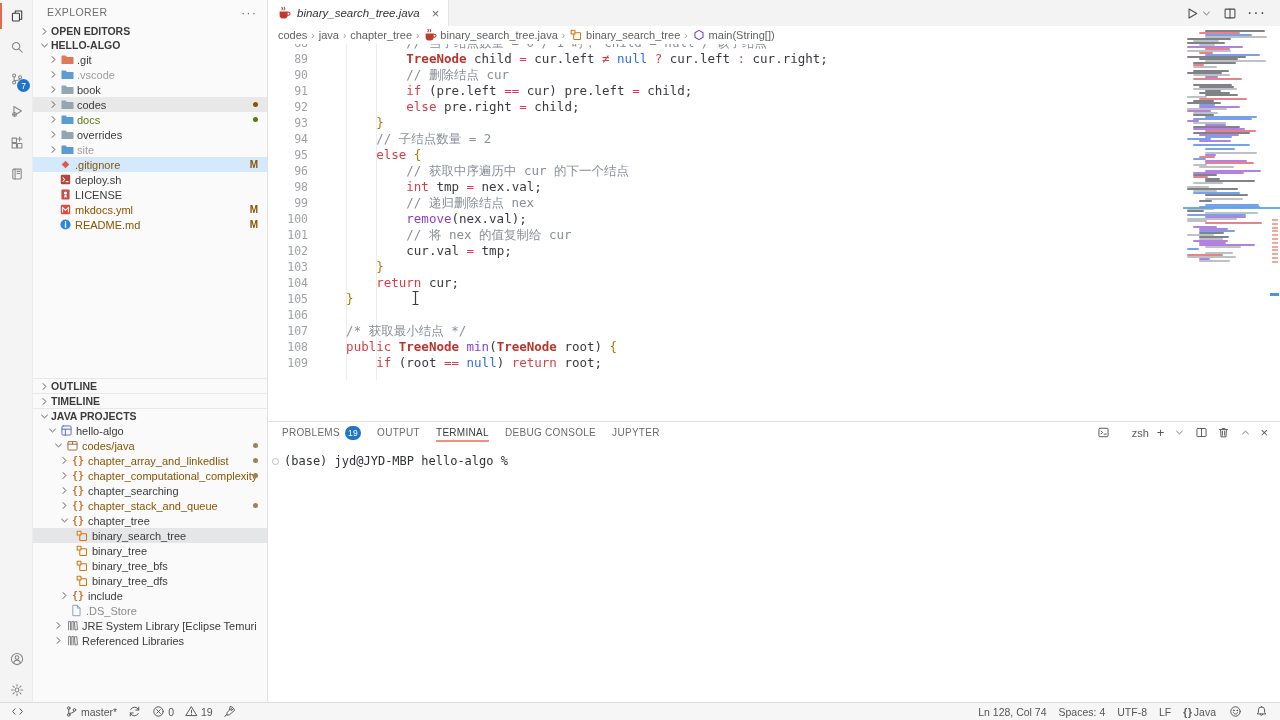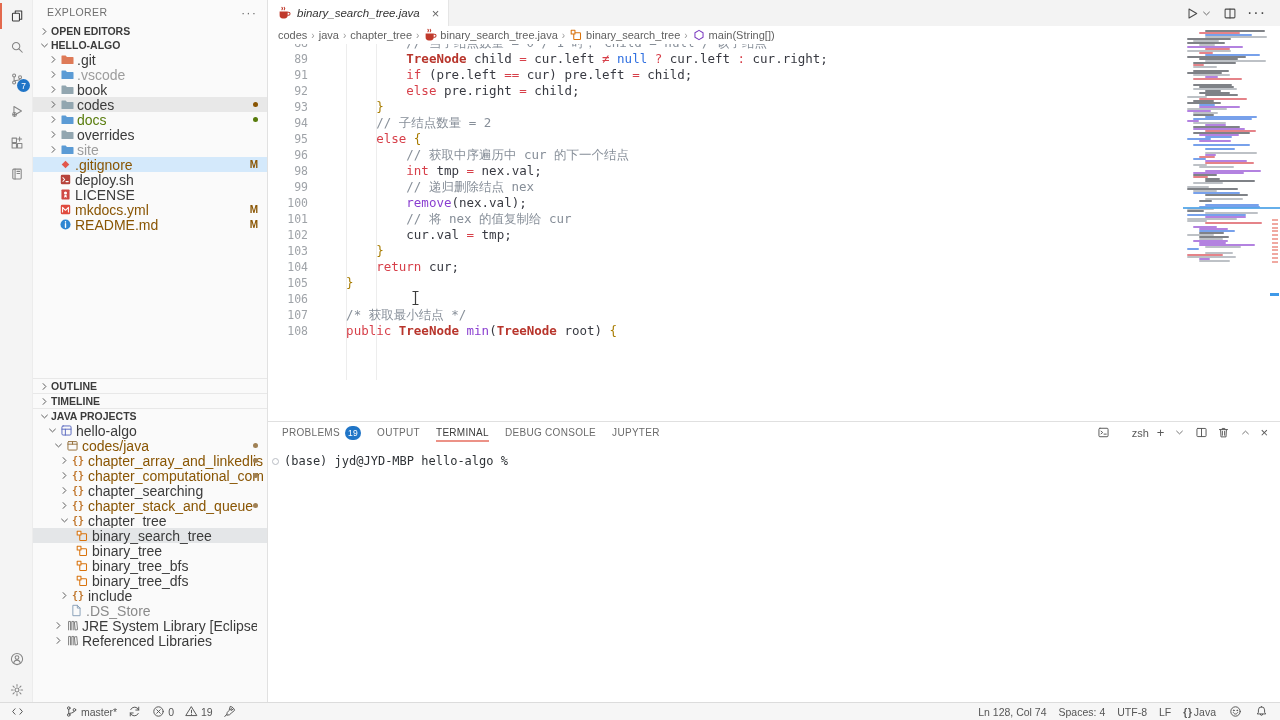--- a/index.html
+++ b/index.html
@@ -22,21 +22,21 @@
   
   .sidebar { position:absolute; left:33px; top:0; width:235px; height:702px;
     background:#fafafa; border-right:1px solid #e1e1e1; font-size:12px; color:#3b3b3b; }
   .sb-header { height:24px; display:flex; align-items:center; padding:0 10px 0 14px; }
   .sb-title { font-size:10.5px; color:#6f6f6f; letter-spacing:.4px; }
   .sb-actions { margin-left:auto; color:#6f6f6f; font-size:13px; letter-spacing:1px; cursor:pointer; }
   .section-row { height:15px; display:flex; align-items:center; padding-left:4px;
     font-weight:bold; font-size:10.5px; color:#3b3b3b; cursor:pointer; }
   .section-row.bordered { border-top:1px solid #e8e8e8; }
   .tree-row { position:relative; height:15px; display:flex; align-items:center; cursor:pointer; }
-  .tree-row .lbl { margin-left:3px; white-space:nowrap; overflow:hidden; max-width:160px; font-size:14px; }
+  .tree-row .lbl { margin-left:3px; white-space:nowrap; overflow:hidden; max-width:160px; font-size:11px; }
   .tree-row .right { position:absolute; right:9px; display:flex; align-items:center; gap:4px; }
   .dot { width:5px; height:5px; border-radius:50%; }
   .mbadge { font-size:10px; font-weight:bold; }
   .ticon { width:14px; height:14px; display:inline-flex; align-items:center;
     justify-content:center; flex:0 0 14px; }
   .ns-glyph { font-size:10px; font-weight:bold; color:#c0762c; font-family:"DejaVu Sans Mono", monospace; }
 
   
   .editor { position:absolute; left:268px; top:0; right:0; height:380px; background:#fff; }
   .tabbar { height:26px; background:#f3f3f3; display:flex; align-items:stretch; }
@@ -651,37 +651,39 @@
           </span>
           <span>main(String[])</span>
         </div>
       </div>
     <div class="codewrap">
       <div class="iguide" style="left:78px;"></div>
       <div class="iguide" style="left:108px;"></div>
       <div class="codelines" id="codelines">
           <div class="cl"><span class="num">88</span><span class="txt">            <span class="tok-c">// 当子结点数量 = 0 / 1 时， child = null / 该子结点</span></span></div>
           <div class="cl"><span class="num">89</span><span class="txt">            <span class="tok-t">TreeNode</span><span class="tok-p"> child </span><span class="tok-o">=</span><span class="tok-p"> cur.left </span><span class="tok-o">≠</span><span class="tok-p"> </span><span class="tok-n">null</span><span class="tok-p"> </span><span class="tok-o">?</span><span class="tok-p"> cur.left </span><span class="tok-o">:</span><span class="tok-p"> cur.right;</span></span></div>
+          <div class="cl"><span class="num">90</span><span class="txt">            <span class="tok-c">// 删除结点 cur</span></span></div>
           <div class="cl"><span class="num">91</span><span class="txt">            <span class="tok-k">if</span><span class="tok-p"> (pre.left </span><span class="tok-o">==</span><span class="tok-p"> cur) pre.left </span><span class="tok-o">=</span><span class="tok-p"> child;</span></span></div>
           <div class="cl"><span class="num">92</span><span class="txt">            <span class="tok-k">else</span><span class="tok-p"> pre.right </span><span class="tok-o">=</span><span class="tok-p"> child;</span></span></div>
           <div class="cl"><span class="num">93</span><span class="txt">        <span class="tok-b">}</span></span></div>
           <div class="cl"><span class="num">94</span><span class="txt">        <span class="tok-c">// 子结点数量 = 2</span></span></div>
           <div class="cl"><span class="num">95</span><span class="txt">        <span class="tok-k">else</span><span class="tok-p"> </span><span class="tok-b">{</span></span></div>
           <div class="cl"><span class="num">96</span><span class="txt">            <span class="tok-c">// 获取中序遍历中 cur 的下一个结点</span></span></div>
           <div class="cl"><span class="num">98</span><span class="txt">            <span class="tok-k">int</span><span class="tok-p"> tmp </span><span class="tok-o">=</span><span class="tok-p"> nex.val;</span></span></div>
           <div class="cl"><span class="num">99</span><span class="txt">            <span class="tok-c">// 递归删除结点 nex</span></span></div>
           <div class="cl"><span class="num">100</span><span class="txt">            <span class="tok-fn">remove</span><span class="tok-p">(nex.val);</span></span></div>
           <div class="cl"><span class="num">101</span><span class="txt">            <span class="tok-c">// 将 nex 的值复制给 cur</span></span></div>
           <div class="cl"><span class="num">102</span><span class="txt">            <span class="tok-p">cur.val </span><span class="tok-o">=</span><span class="tok-p"> tmp;</span></span></div>
           <div class="cl"><span class="num">103</span><span class="txt">        <span class="tok-b">}</span></span></div>
           <div class="cl"><span class="num">104</span><span class="txt">        <span class="tok-k">return</span><span class="tok-p"> cur;</span></span></div>
           <div class="cl"><span class="num">105</span><span class="txt">    <span class="tok-b">}</span></span></div>
           <div class="cl"><span class="num">106</span><span class="txt"></span></div>
           <div class="cl"><span class="num">107</span><span class="txt">    <span class="tok-c">/* 获取最小结点 */</span></span></div>
           <div class="cl"><span class="num">108</span><span class="txt">    <span class="tok-k">public</span><span class="tok-p"> </span><span class="tok-t">TreeNode</span><span class="tok-p"> </span><span class="tok-fn">min</span><span class="tok-p">(</span><span class="tok-t">TreeNode</span><span class="tok-p"> root) </span><span class="tok-b">{</span></span></div>
+          <div class="cl"><span class="num">109</span><span class="txt">        <span class="tok-k">if</span><span class="tok-p"> (root </span><span class="tok-o">==</span><span class="tok-p"> </span><span class="tok-n">null</span><span class="tok-p">) </span><span class="tok-k">return</span><span class="tok-p"> root;</span></span></div>
         </div>
     </div>
     <div class="minimap" id="minimap">
         <div class="mm-bar" style="top: 0px; left: 20px; width: 59.8674px; background: rgb(58, 63, 71);"></div>
         <div class="mm-bar" style="top: 2px; left: 14px; width: 40.9889px; background: rgb(215, 64, 74);"></div>
         <div class="mm-bar" style="top: 4px; left: 20px; width: 46.9334px; background: rgb(47, 111, 224);"></div>
         <div class="mm-bar" style="top: 6px; left: 20px; width: 61.6516px; background: rgb(154, 160, 168);"></div>
         <div class="mm-bar" style="top: 8px; left: 2px; width: 44.057px; background: rgb(58, 63, 71);"></div>
         <div class="mm-bar" style="top: 10px; left: 8px; width: 26.2484px; background: rgb(154, 160, 168);"></div>
         <div class="mm-bar" style="top: 12px; left: 2px; width: 38.3987px; background: rgb(58, 63, 71);"></div>

